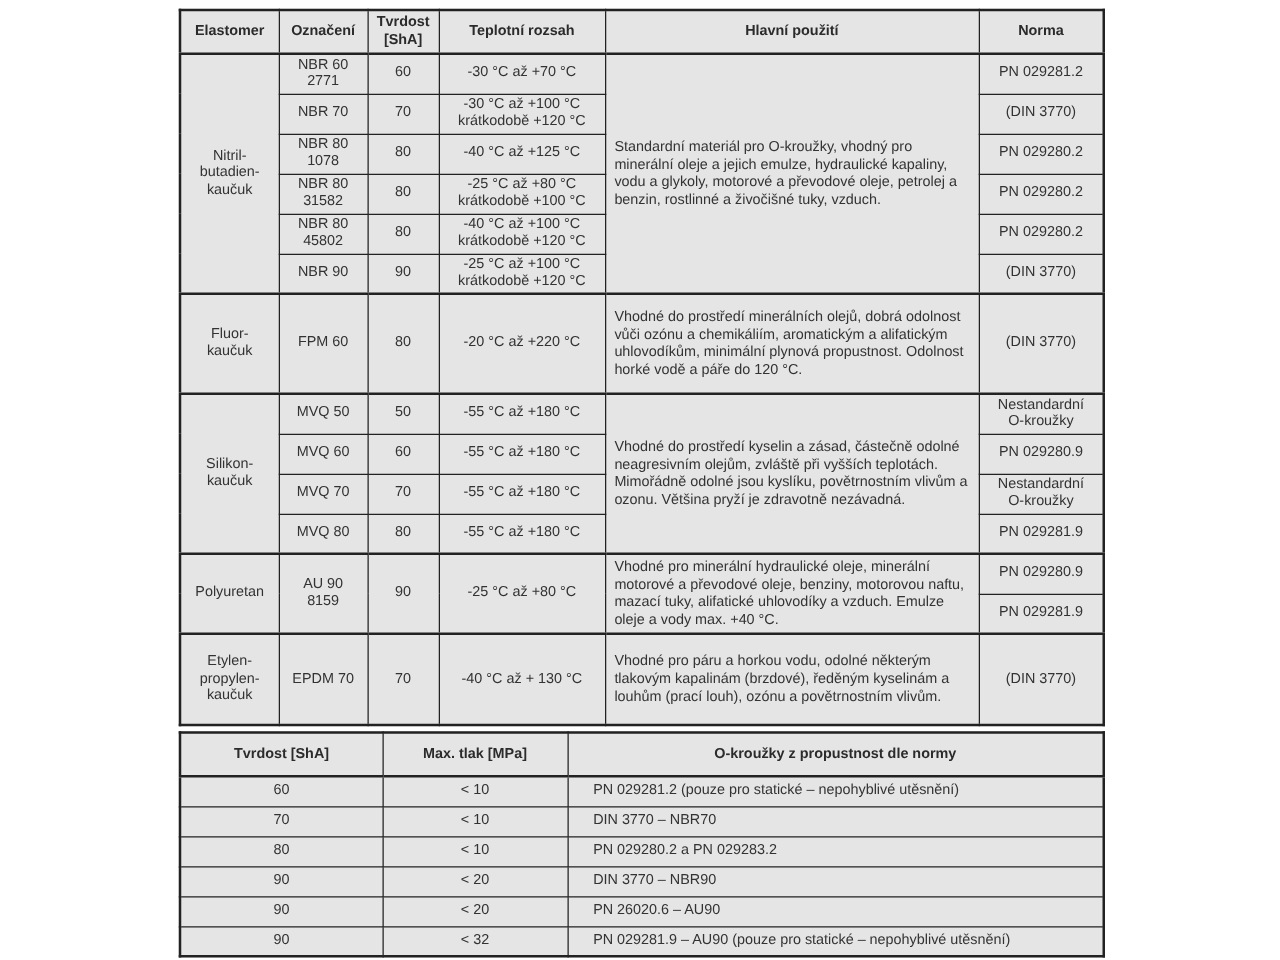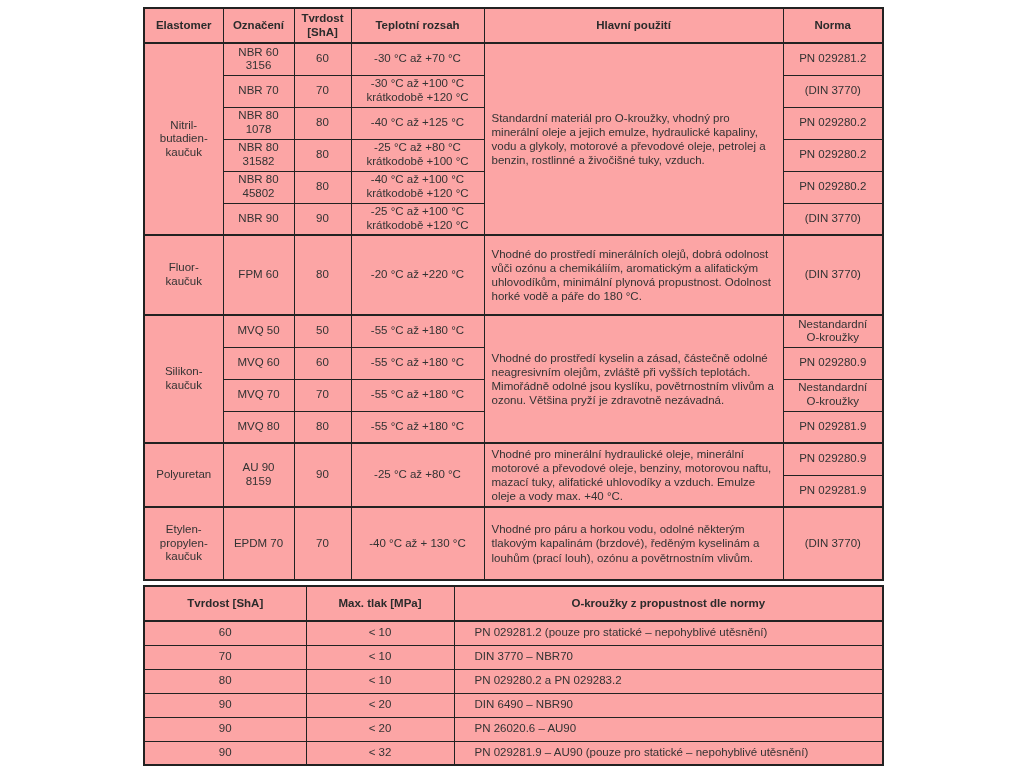--- a/index.html
+++ b/index.html
@@ -9,21 +9,21 @@
     font-family: "Liberation Sans", sans-serif;
     color: #333333;
     position: relative;
     overflow: hidden;
   }
   table {
     position: absolute;
     left: 143px;
     border-collapse: collapse;
     table-layout: fixed;
-    background: #fca5a5;
+    background: #e5e5e5;
     border: 2px solid #222222;
   }
   .t1 { top: 7px;  width: 739px; }
   .t2 { top: 585px; width: 739px; }
   th, td {
     border: 1px solid #222222;
     font-size: 11.5px;
     vertical-align: middle;
     padding: 1px 3px;
     line-height: 1.18;
@@ -70,21 +70,21 @@
       <th class="pre">Norma</th>
     </tr>
   </thead>
   <tbody>
 
     <tr class="rh32 gt">
       <td class="c pre" rowspan="6">Nitril-
 butadien-
 kaučuk</td>
       <td class="c pre">NBR 60
-3156</td>
+2771</td>
       <td class="c">60</td>
       <td class="c pre">-30 °C až +70 °C</td>
       <td class="use" rowspan="6">Standardní materiál pro O-kroužky, vhodný pro minerální oleje a jejich emulze, hydraulické kapaliny, vodu a glykoly, motorové a převodové oleje, petrolej a benzin, rostlinné a živočišné tuky, vzduch.</td>
       <td class="c pre">PN 029281.2</td>
     </tr>
     <tr class="rh32">
       <td class="c pre">NBR 70</td>
       <td class="c">70</td>
       <td class="c pre">-30 °C až +100 °C
 krátkodobě +120 °C</td>
@@ -120,21 +120,21 @@
 krátkodobě +120 °C</td>
       <td class="c pre">(DIN 3770)</td>
     </tr>
 
     <tr class="rh80 gt">
       <td class="c pre">Fluor-
 kaučuk</td>
       <td class="c pre">FPM 60</td>
       <td class="c">80</td>
       <td class="c pre">-20 °C až +220 °C</td>
-      <td class="use">Vhodné do prostředí minerálních olejů, dobrá odolnost vůči ozónu a chemikáliím, aromatickým a alifatickým uhlovodíkům, minimální plynová propustnost. Odolnost horké vodě a páře do 180 °C.</td>
+      <td class="use">Vhodné do prostředí minerálních olejů, dobrá odolnost vůči ozónu a chemikáliím, aromatickým a alifatickým uhlovodíkům, minimální plynová propustnost. Odolnost horké vodě a páře do 120 °C.</td>
       <td class="c pre">(DIN 3770)</td>
     </tr>
 
     <tr class="rh32 gt">
       <td class="c pre" rowspan="4">Silikon-
 kaučuk</td>
       <td class="c pre">MVQ 50</td>
       <td class="c">50</td>
       <td class="c pre">-55 °C až +180 °C</td>
       <td class="use" rowspan="4">Vhodné do prostředí kyselin a zásad, částečně odolné neagresivním olejům, zvláště při vyšších teplotách. Mimořádně odolné jsou kyslíku, povětrnostním vlivům a ozonu. Většina pryží je zdravotně nezávadná.</td>
@@ -212,21 +212,21 @@
       <td class="l norm">DIN 3770 – NBR70</td>
     </tr>
     <tr class="rh24">
       <td class="c">80</td>
       <td class="c">&lt; 10</td>
       <td class="l norm">PN 029280.2 a PN 029283.2</td>
     </tr>
     <tr class="rh24">
       <td class="c">90</td>
       <td class="c">&lt; 20</td>
-      <td class="l norm">DIN 6490 – NBR90</td>
+      <td class="l norm">DIN 3770 – NBR90</td>
     </tr>
     <tr class="rh24">
       <td class="c">90</td>
       <td class="c">&lt; 20</td>
       <td class="l norm">PN 26020.6 – AU90</td>
     </tr>
     <tr class="rh24">
       <td class="c">90</td>
       <td class="c">&lt; 32</td>
       <td class="l norm">PN 029281.9 – AU90 (pouze pro statické – nepohyblivé utěsnění)</td>

